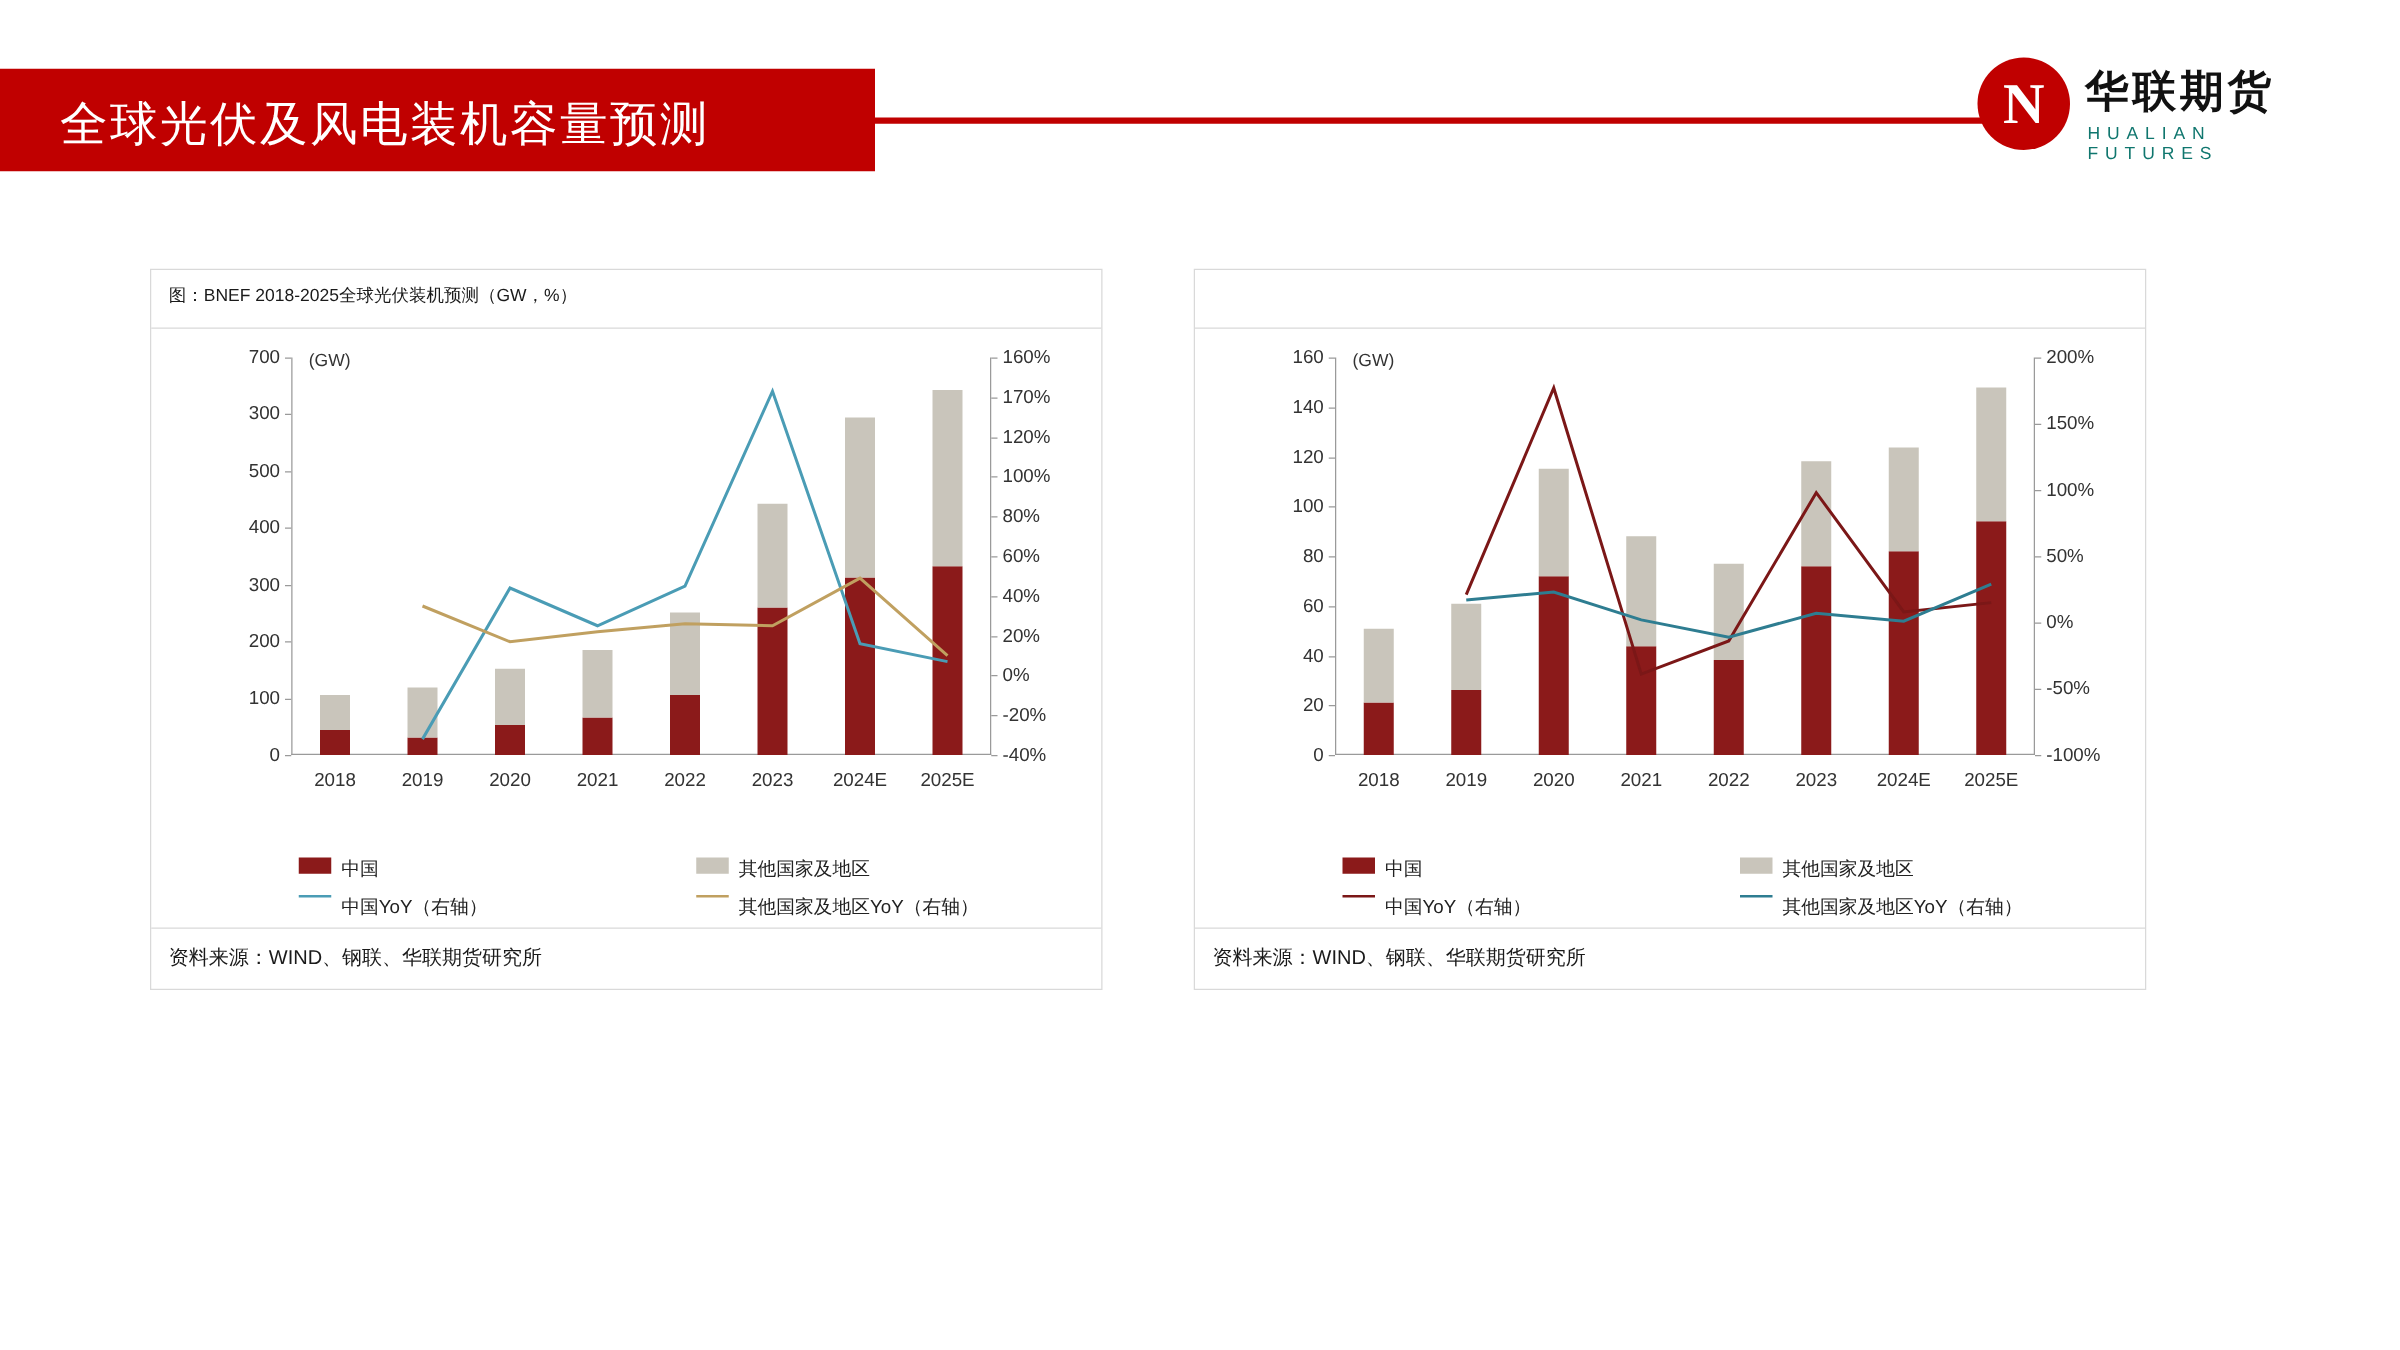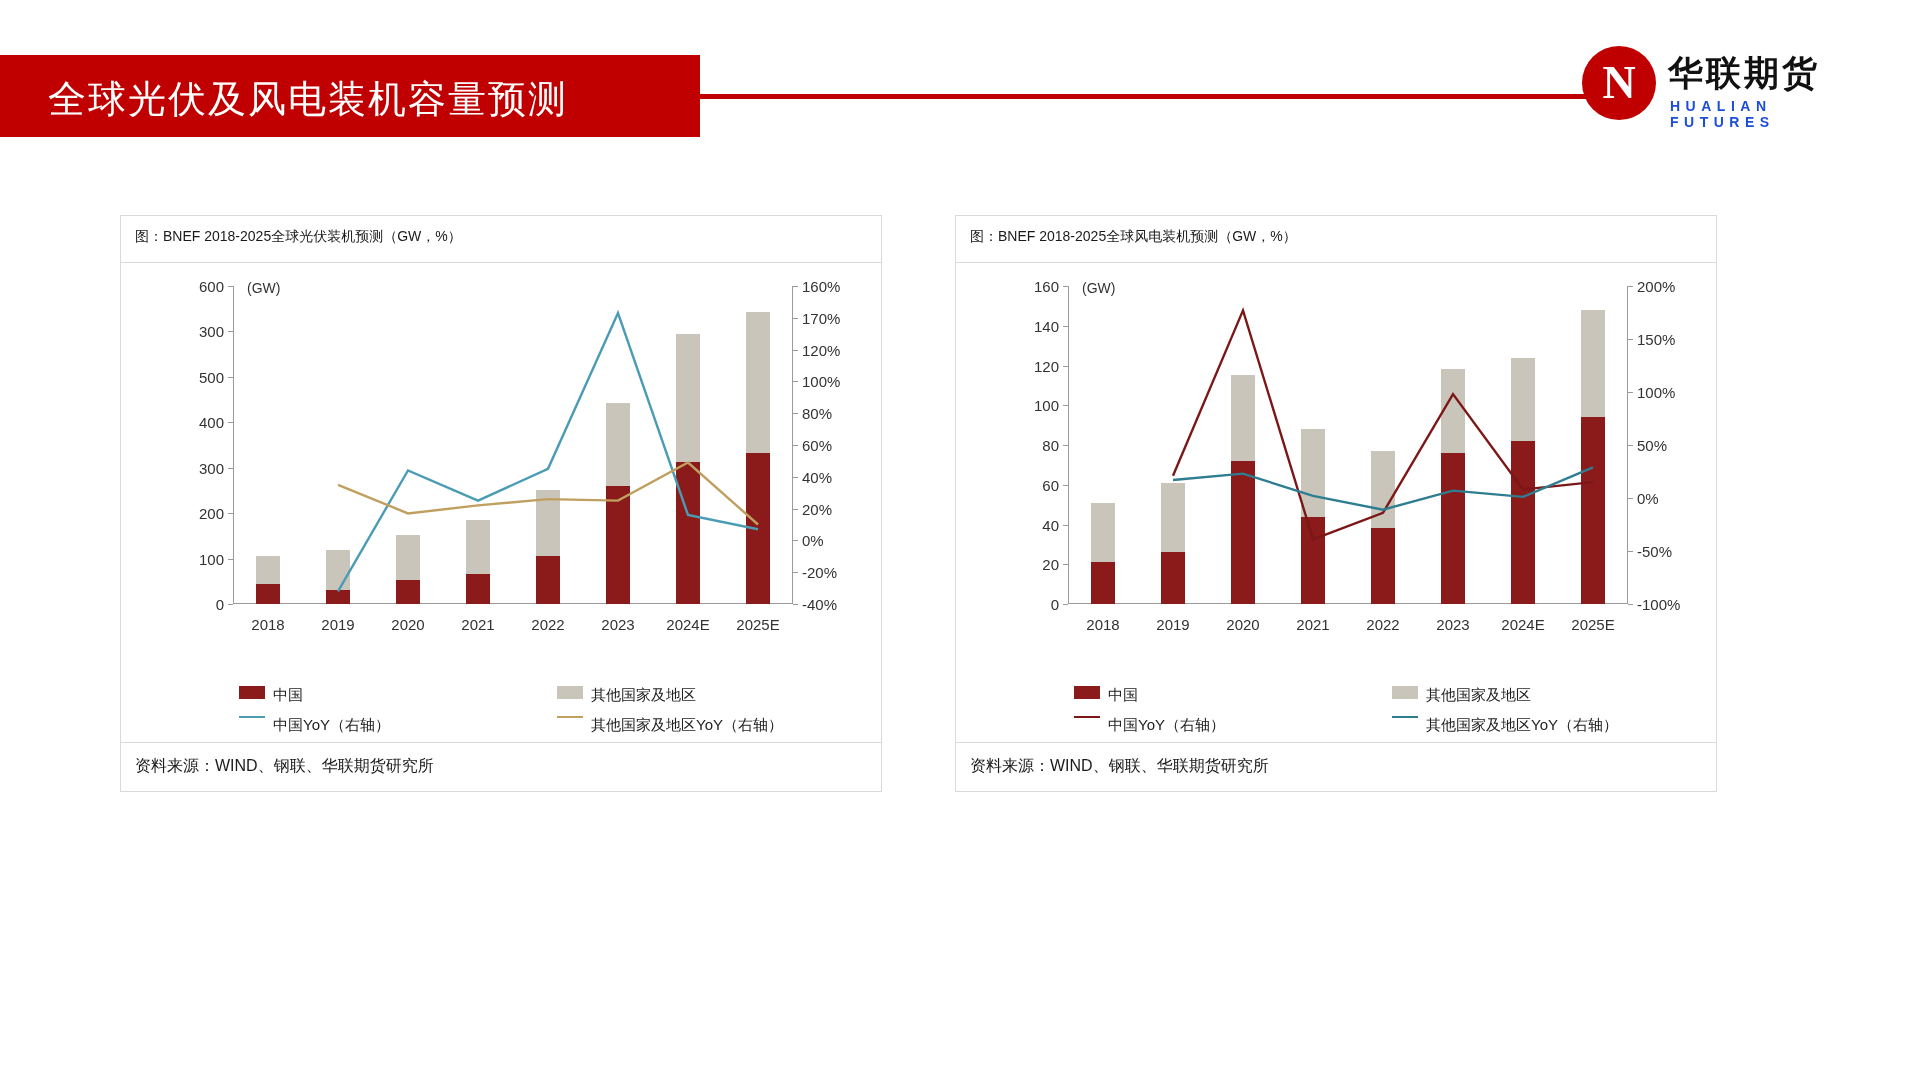--- a/index.html
+++ b/index.html
@@ -37,21 +37,21 @@
     position:absolute;left:0;top:0;width:74px;height:74px;
     color:#fff;font-size:46px;font-weight:bold;text-align:center;line-height:74px;
     font-family:"Liberation Serif", serif;
   }
   .logo-cn{
     position:absolute;left:86px;top:8px;
     font-size:35px;font-weight:bold;color:#111;letter-spacing:3px;
   }
   .logo-en{
     position:absolute;left:88px;top:56px;
-    font-size:14px;color:#1d4ed8;letter-spacing:5.5px;font-weight:bold;
+    font-size:14px;color:#0f766e;letter-spacing:5.5px;
   }
   
   .panel{
     position:absolute;top:215px;width:760px;height:575px;
     border:1px solid #d9d9d9;background:#fff;
   }
   #panel-left{left:120px;}
   #panel-right{left:955px;}
   .panel-title{
     position:absolute;left:14px;top:12px;
@@ -138,21 +138,21 @@
         <div class="ytick" style="top: 227.143px;">200</div>
         <div class="tickmark" style="left: -5px; top: 227.143px;"></div>
         <div class="ytick" style="top: 181.714px;">300</div>
         <div class="tickmark" style="left: -5px; top: 181.714px;"></div>
         <div class="ytick" style="top: 136.286px;">400</div>
         <div class="tickmark" style="left: -5px; top: 136.286px;"></div>
         <div class="ytick" style="top: 90.8571px;">500</div>
         <div class="tickmark" style="left: -5px; top: 90.8571px;"></div>
         <div class="ytick" style="top: 45.4286px;">300</div>
         <div class="tickmark" style="left: -5px; top: 45.4286px;"></div>
-        <div class="ytick" style="top: 0px;">600</div>
+        <div class="ytick" style="top: 0px;">700</div>
         <div class="tickmark" style="left: -5px; top: 0px;"></div>
         <div class="ytick-r" style="top: 318px;">-40%</div>
         <div class="tickmark" style="left: 560px; top: 318px;"></div>
         <div class="ytick-r" style="top: 286.2px;">-20%</div>
         <div class="tickmark" style="left: 560px; top: 286.2px;"></div>
         <div class="ytick-r" style="top: 254.4px;">0%</div>
         <div class="tickmark" style="left: 560px; top: 254.4px;"></div>
         <div class="ytick-r" style="top: 222.6px;">20%</div>
         <div class="tickmark" style="left: 560px; top: 222.6px;"></div>
         <div class="ytick-r" style="top: 190.8px;">40%</div>
@@ -216,21 +216,20 @@
     <div class="legend-item" style="left:318px;top:30px;">
       <span class="swatch-line" style="border-top-color:#c0a060"></span>
       <span>其他国家及地区YoY（右轴）</span>
     </div>
   </div>
 
   <div class="panel-source">资料来源：WIND、钢联、华联期货研究所</div>
 </div>
 
 <div class="panel" id="panel-right">
-  <div class="panel-title">图：BNEF 2018-2025全球风电装机预测（GW，%）</div>
   <div class="panel-divider" style="top:46px;"></div>
   <div class="panel-divider" style="bottom:48px;"></div>
 
   <div class="chart">
     <div class="unit" style="left:126px;top:16px;">(GW)</div>
     <div class="plot" id="plot-wind">
       <div class="axis-line" style="left:0;top:0;width:1px;height:318px;"></div>
       <div class="axis-line" style="left:559px;top:0;width:1px;height:318px;"></div>
       <div class="axis-line" style="left:0;bottom:0;width:560px;height:1px;"></div>
     <div class="ytick" style="top: 318px;">0</div>

